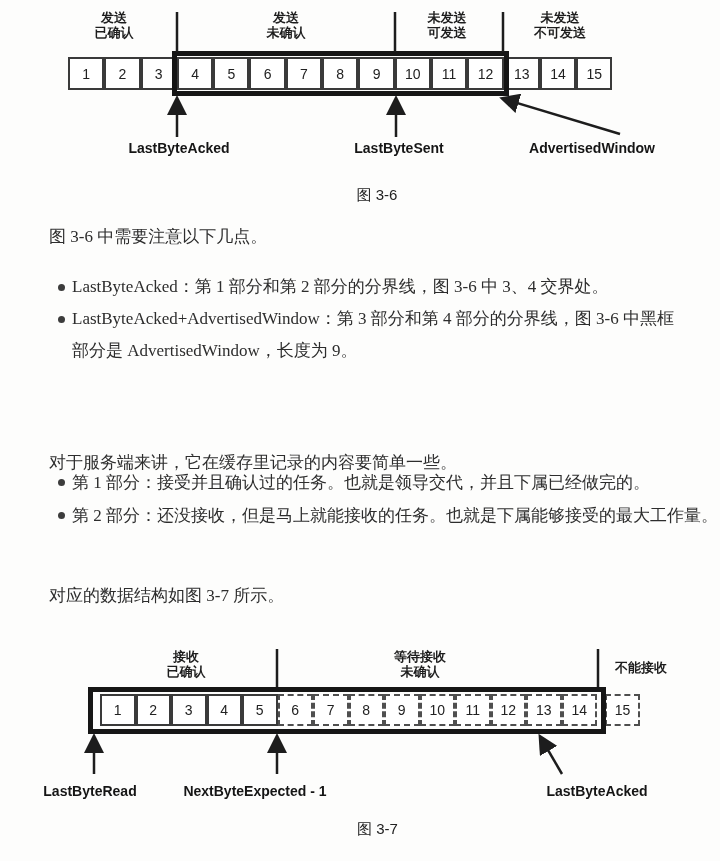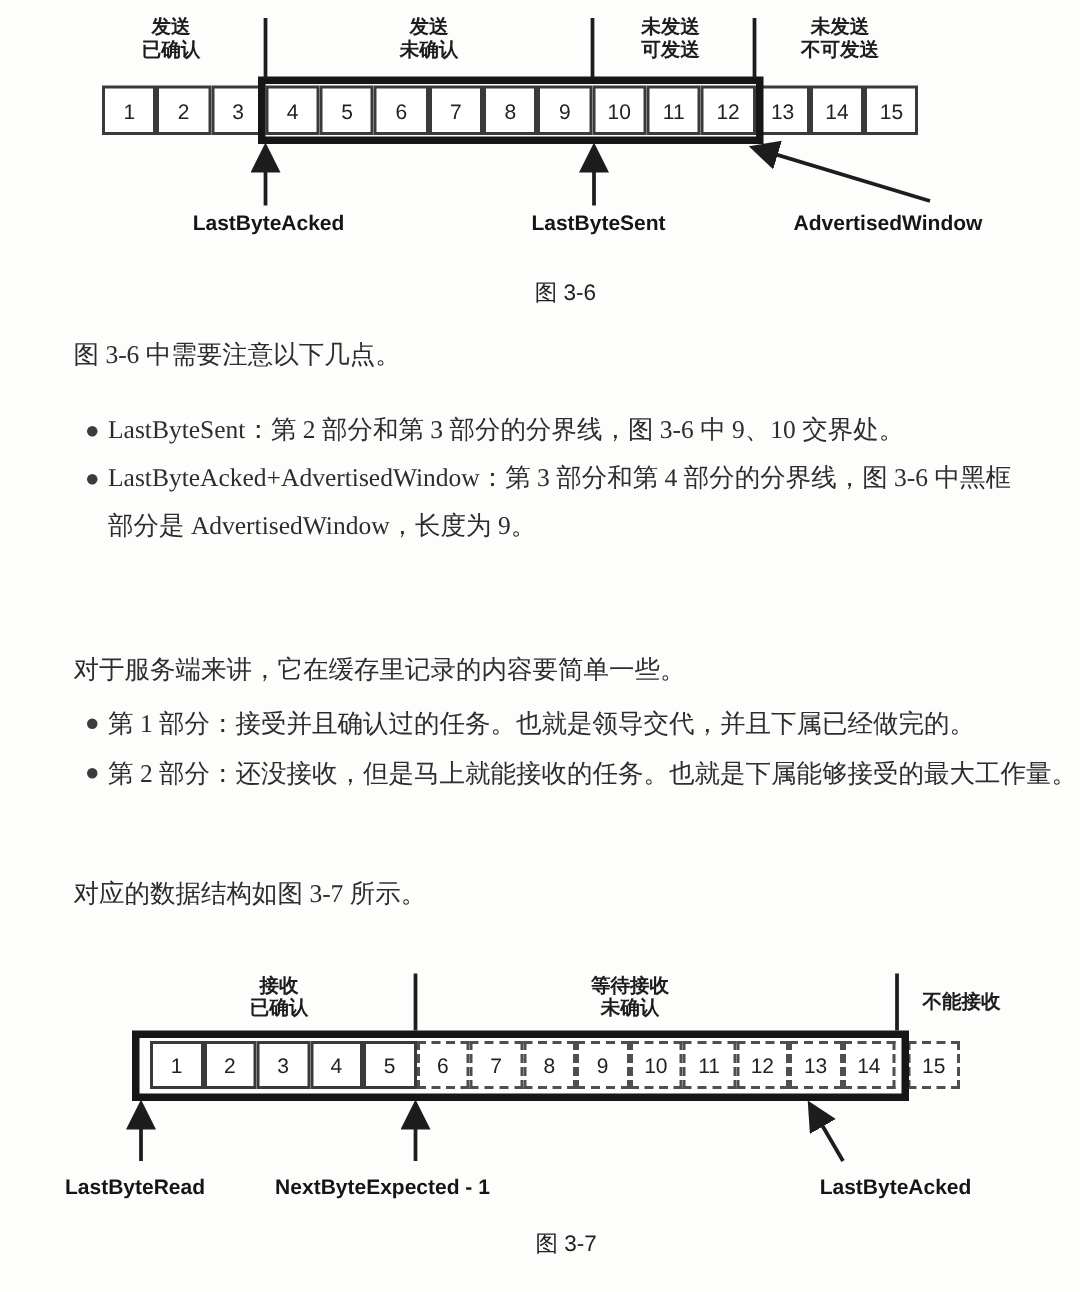--- a/index.html
+++ b/index.html
@@ -115,29 +115,29 @@
     <div class="marker-label" style="left:592px;top:140px;">AdvertisedWindow</div>
 
     <div class="fig-caption" style="left:367px;top:186px;padding-left:20px;">图 3-6</div>
   </div>
 
   <p class="para" style="top:226px;">图 3-6 中需要注意以下几点。</p>
 
   <div class="blist list1" style="top:271px;">
     <div class="bullet-item">
       <span class="dot"></span>
-      <span>LastByteSent：第 2 部分和第 3 部分的分界线，图 3-6 中 9、10 交界处。</span>
+      <span>LastByteAcked：第 1 部分和第 2 部分的分界线，图 3-6 中 3、4 交界处。</span>
     </div>
     <div class="bullet-item">
       <span class="dot"></span>
       <span>LastByteAcked+AdvertisedWindow：第 3 部分和第 4 部分的分界线，图 3-6 中黑框部分是 AdvertisedWindow，长度为 9。</span>
     </div>
   </div>
 
-  <p class="para" style="top:436px;">对于服务端来讲，它在缓存里记录的内容要简单一些。</p>
+  <p class="para" style="top:452px;">对于服务端来讲，它在缓存里记录的内容要简单一些。</p>
 
   <div class="blist list2" style="top:466px;">
     <div class="bullet-item">
       <span class="dot"></span>
       <span>第 1 部分：接受并且确认过的任务。也就是领导交代，并且下属已经做完的。</span>
     </div>
     <div class="bullet-item">
       <span class="dot"></span>
       <span>第 2 部分：还没接收，但是马上就能接收的任务。也就是下属能够接受的最大工作量。</span>
     </div>

